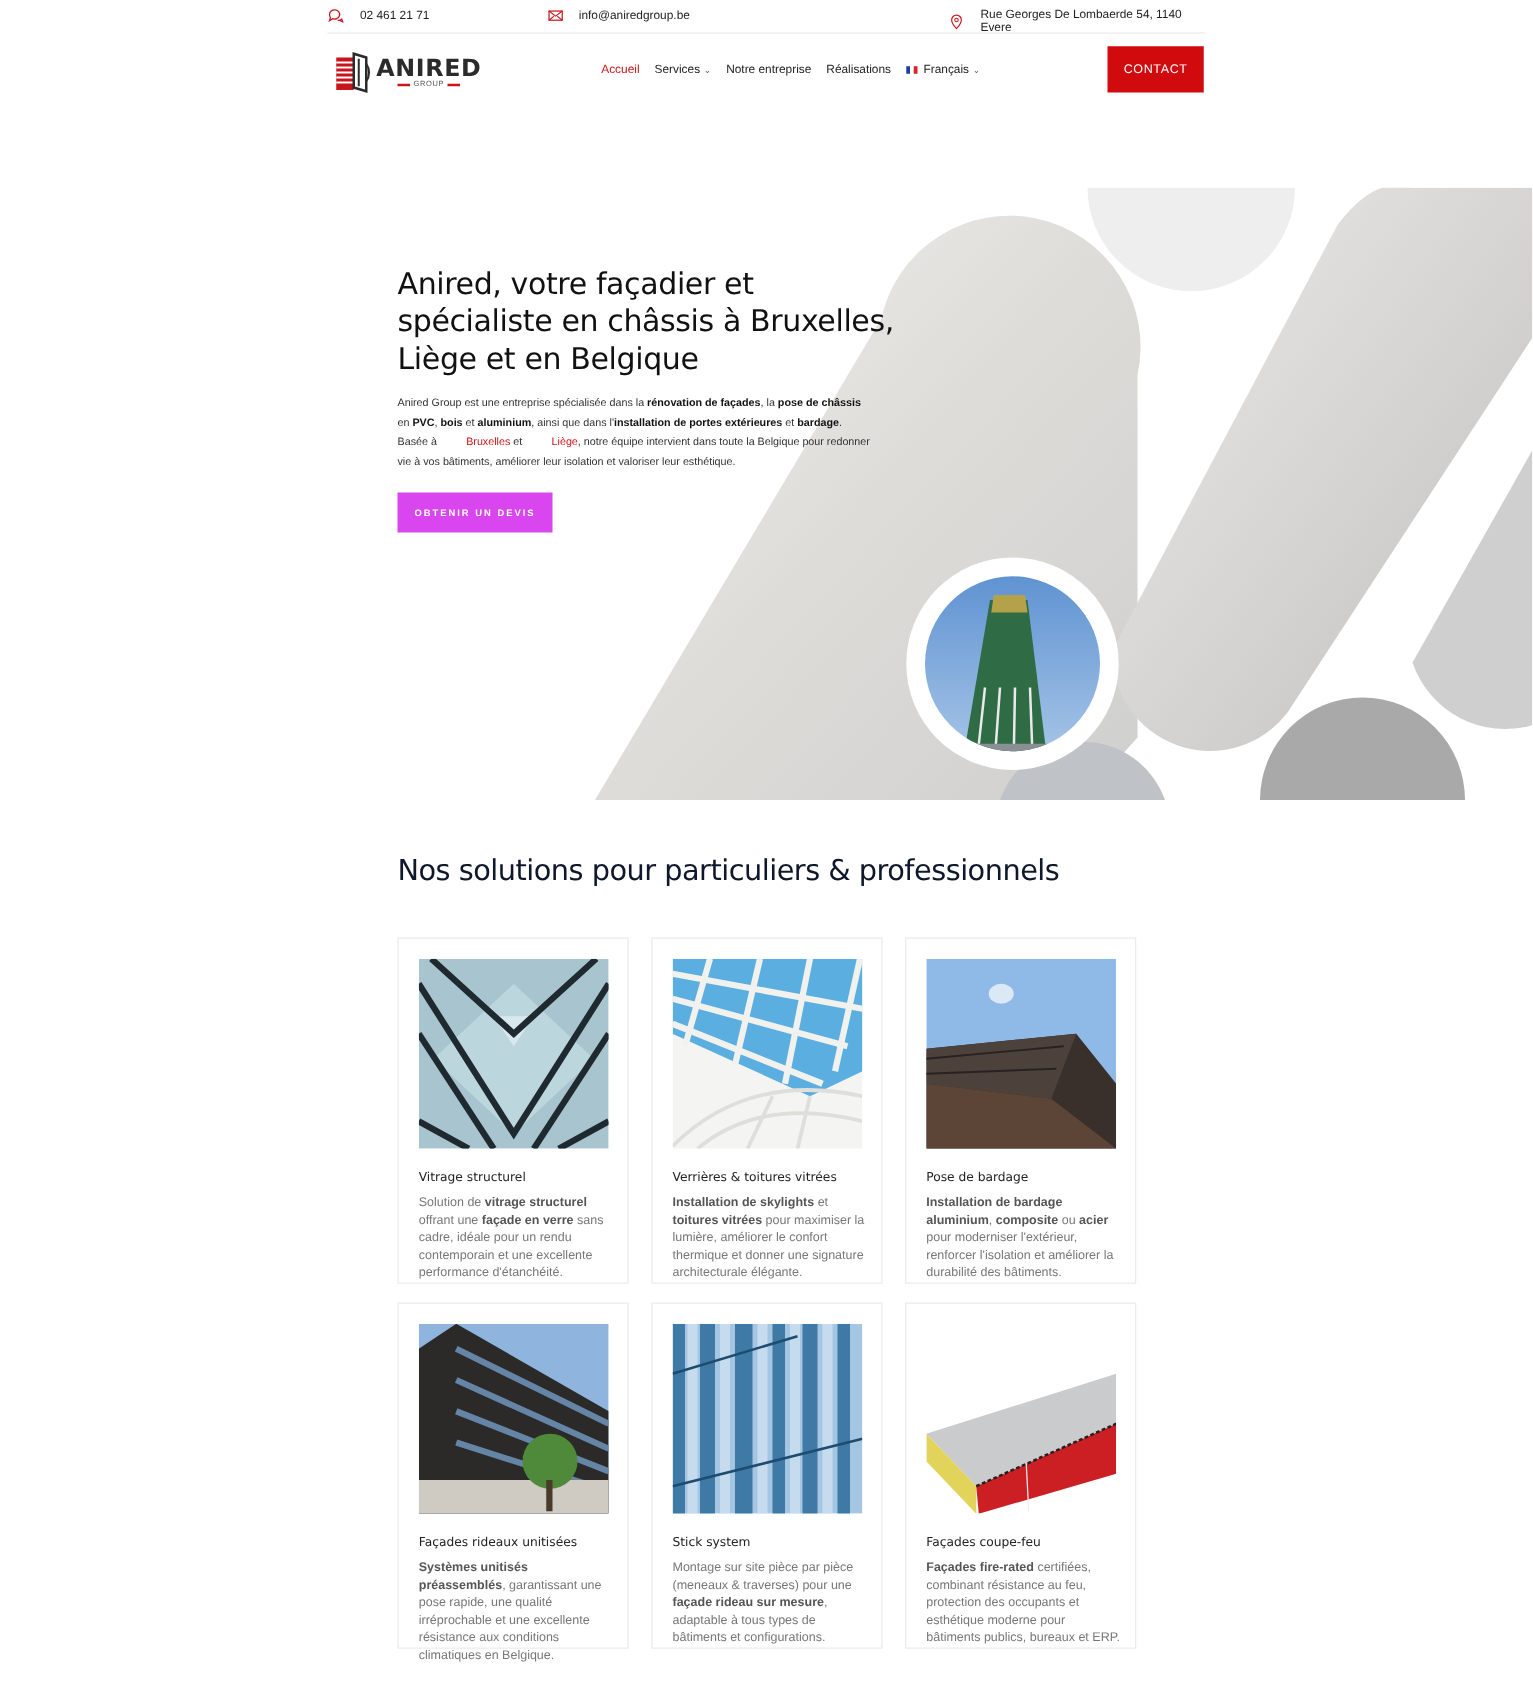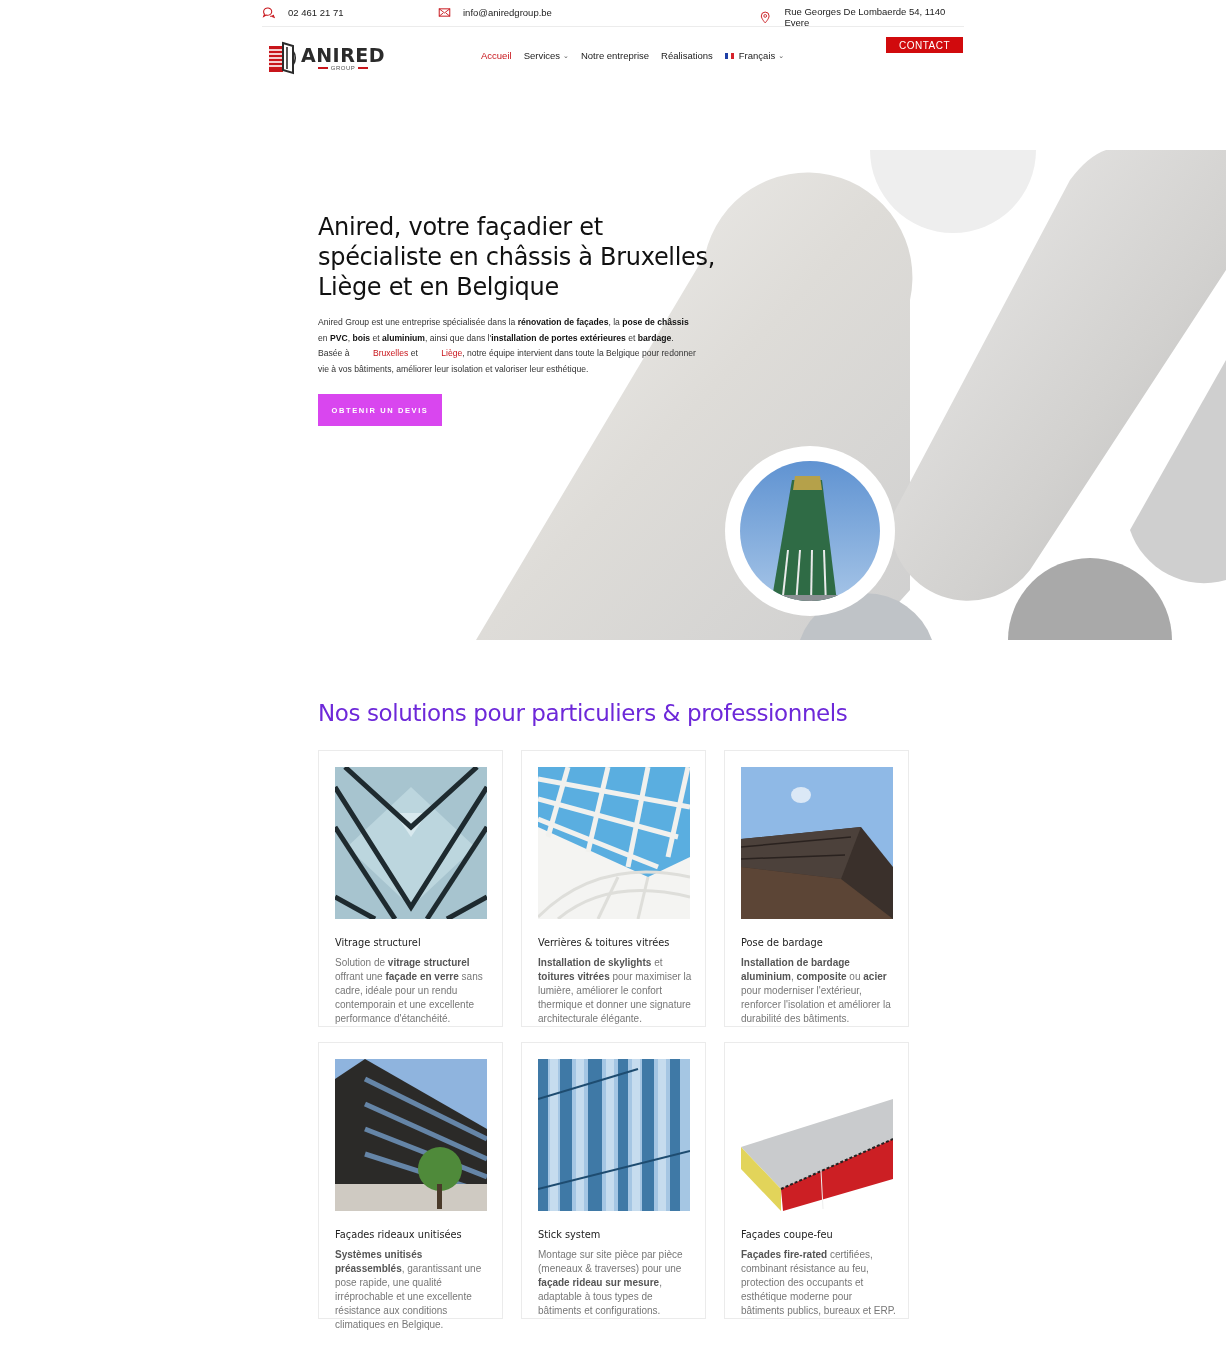--- a/index.html
+++ b/index.html
@@ -19,32 +19,32 @@
   .logo-sub { font-size: 6px; color: #555; display: flex; align-items: center; gap: 3px; letter-spacing: 0.5px; }
   .logo-sub .dash { width: 10px; height: 2px; background: #c8151b; }
 
   .nav { position: absolute; left: 481px; top: 50px; display: flex; gap: 12px; font-size: 9.5px; color: #222; align-items: center; }
   .nav .nav-item { display: flex; align-items: center; gap: 3px; cursor: pointer; }
   .nav .active { color: #c8151b; }
   .nav .chev { font-size: 7px; color: #555; }
   .flag { display: inline-flex; width: 9px; height: 6px; margin-right: 2px; }
   .flag span { flex: 1; }
 
-  .contact-btn { position: absolute; left: 886px; top: 37px; width: 77px; height: 16px; background: #d10a0d; color: #fff; font-size: 10px; letter-spacing: 0.5px; display: flex; align-items: center; justify-content: center; border: none; }
+  .contact-btn { position: absolute; left: 886px; top: 37px; width: 77px; height: 37px; background: #d10a0d; color: #fff; font-size: 10px; letter-spacing: 0.5px; display: flex; align-items: center; justify-content: center; border: none; }
 
   
   .hero-graphic { position: absolute; left: 470px; top: 150px; width: 756px; height: 490px; overflow: hidden; }
   .hero-title { position: absolute; left: 318px; top: 212px; width: 400px; font-family: "DejaVu Sans", sans-serif; font-size: 24px; line-height: 30px; color: #111; font-weight: 500; letter-spacing: -0.3px; }
   .hero-text { position: absolute; left: 318px; top: 315px; width: 380px; font-size: 8.6px; line-height: 15.6px; color: #333; }
   .hero-text b { color: #111; }
   .hero-text .red { color: #c8151b; padding-left: 21px; }
   .cta-btn { position: absolute; left: 318px; top: 394px; width: 124px; height: 32px; background: #d946ef; color: #fff; font-size: 7.5px; font-weight: bold; letter-spacing: 1.6px; display: flex; align-items: center; justify-content: center; border: none; }
 
   
-  .section-title { position: absolute; left: 318px; top: 700px; font-family: "DejaVu Sans", sans-serif; font-size: 23px; font-weight: 500; color: #6d28d9; letter-spacing: -0.4px; }
+  .section-title { position: absolute; left: 318px; top: 684px; font-family: "DejaVu Sans", sans-serif; font-size: 23px; font-weight: 500; color: #0f172a; letter-spacing: -0.4px; }
   .card { position: absolute; width: 185px; height: 277px; border: 1px solid #ebebeb; background: #fff; }
   .card .img { position: absolute; left: 16px; top: 16px; width: 152px; height: 152px; overflow: hidden; }
   .card .title { position: absolute; left: 16px; top: 186px; font-family: "DejaVu Sans", sans-serif; font-size: 9.8px; color: #222; }
   .card .desc { position: absolute; left: 16px; top: 205px; width: 156px; font-size: 10px; line-height: 13.9px; color: #777; }
   .card .desc b { color: #555; }
 </style>
 </head>
 <body>
 
 <div class="topbar">

